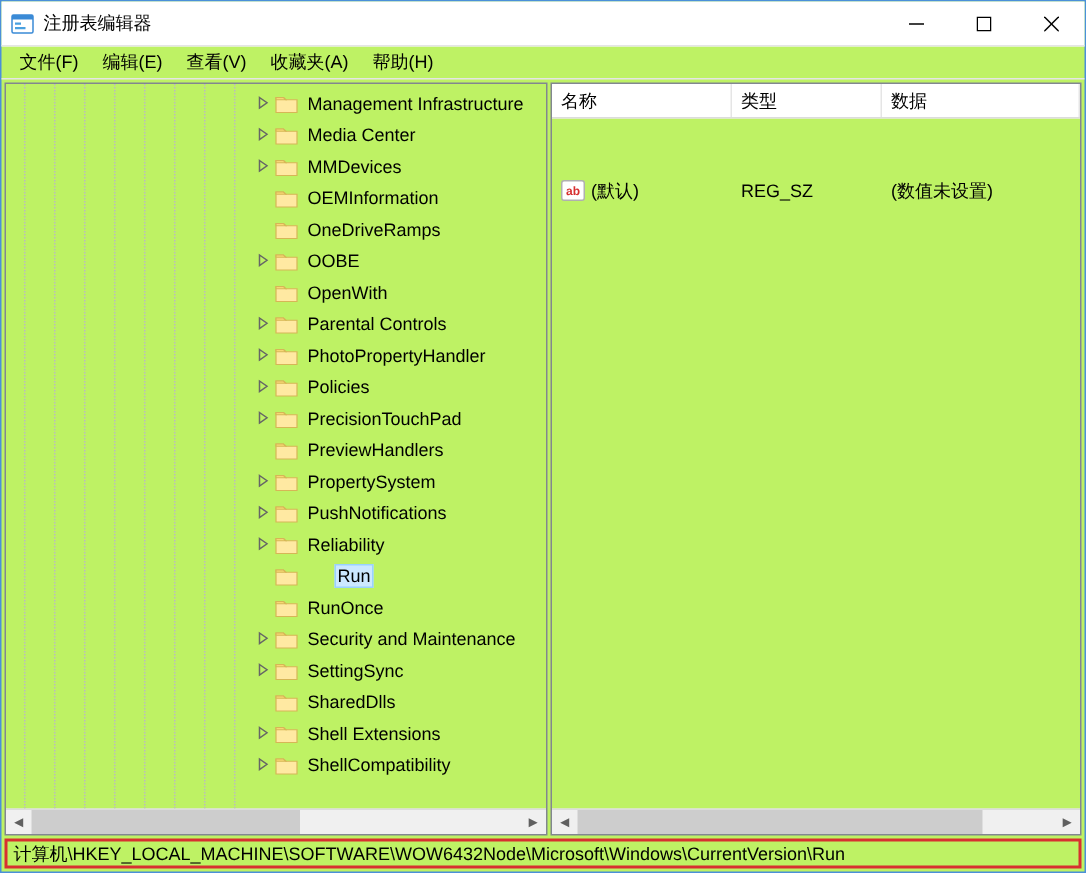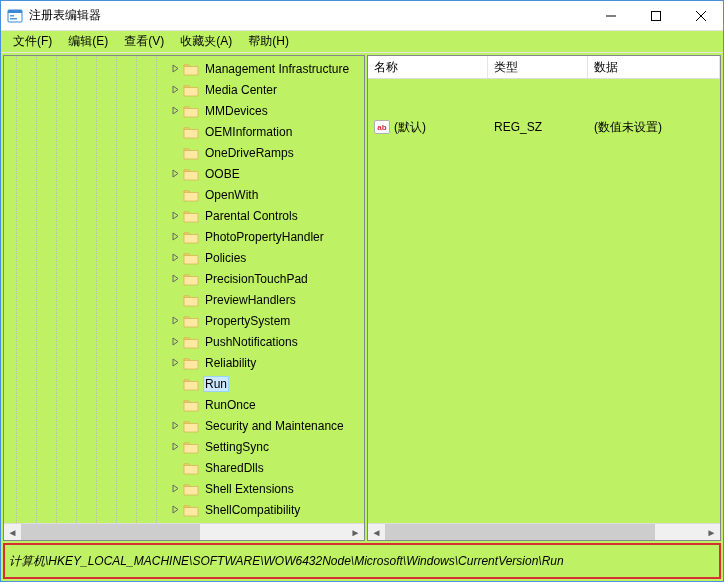--- a/index.html
+++ b/index.html
@@ -15,32 +15,32 @@
   .content { flex: 1; display: flex; overflow: hidden; position: relative; }
   .left-pane { width: 362px; border: 1px solid #828790; margin: 2px 1px 2px 2px; display: flex; flex-direction: column; position: relative; overflow: hidden; }
   .right-pane { flex: 1; border: 1px solid #828790; margin: 2px 2px 2px 1px; display: flex; flex-direction: column; position: relative; overflow: hidden; gap: 36px; }
   .tree { flex: 1; overflow: hidden; padding-top: 2px; position: relative; }
   .tree-indent-lines { position: absolute; left: 0; top: 0; bottom: 0; width: 170px; pointer-events: none; }
   .tree-indent-lines .vline { position: absolute; top: 0; bottom: 0; width: 1px; border-left: 1px dotted #bbb; }
   .tree-item { display: flex; align-items: center; height: 21px; white-space: nowrap; padding-left: 165px; position: relative; }
   .tree-item .exp { width: 12px; height: 12px; display: flex; align-items: center; justify-content: center; margin-right: 2px; font-size: 11px; color: #666; }
   .tree-item .folder { width: 16px; height: 14px; margin-right: 4px; flex-shrink: 0; }
   .tree-item .label { padding: 1px 2px; }
-  .tree-item.selected .label { background: #cce8ff; border: 1px solid #99d1ff; padding: 0 1px; }
+  .tree-item.selected .label { background: #cce8ff; border: 1px solid #99d1ff; padding: 0 1px; margin-left: 20px; }
   .list-header { height: 23px; display: flex; align-items: center; border-bottom: 1px solid #dcdcdc; background: #fff; }
   .list-header .col { padding: 0 6px; height: 100%; display: flex; align-items: center; border-right: 1px solid #e5e5e5; font-size: 12px; }
   .list-body { flex: 1; overflow: hidden; padding-top: 2px; }
   .list-row { display: flex; align-items: center; height: 20px; }
   .list-row .cell { padding: 0 6px; display: flex; align-items: center; }
   .str-icon { width: 16px; height: 14px; margin-right: 4px; flex-shrink: 0; }
   .scrollbar-h { height: 17px; background: #f0f0f0; border-top: 1px solid #dcdcdc; display: flex; align-items: center; }
   .sb-btn { width: 17px; height: 100%; display: flex; align-items: center; justify-content: center; color: #606060; font-size: 10px; }
   .sb-track { flex: 1; height: 100%; position: relative; }
   .sb-thumb { position: absolute; height: 100%; background: #cdcdcd; }
-  .statusbar { height: 36px; border: 2px solid #d73030; margin: 0 2px 2px 2px; display: flex; align-items: center; padding: 0 4px; font-size: 12px; white-space: nowrap; overflow: hidden; font-style: italic; }
+  .statusbar { height: 20px; border: 2px solid #d73030; margin: 0 2px 2px 2px; display: flex; align-items: center; padding: 0 4px; font-size: 12px; white-space: nowrap; overflow: hidden; }
 </style>
 </head>
 <body>
 
 <div class="window">
   <div class="titlebar">
     <span class="icon">
       <svg width="16" height="16" viewBox="0 0 16 16">
         <rect x="1" y="2" width="14" height="12" rx="1" fill="#fff" stroke="#3a8ad6" stroke-width="1"></rect>
         <rect x="1" y="2" width="14" height="3" fill="#3a8ad6"></rect>

